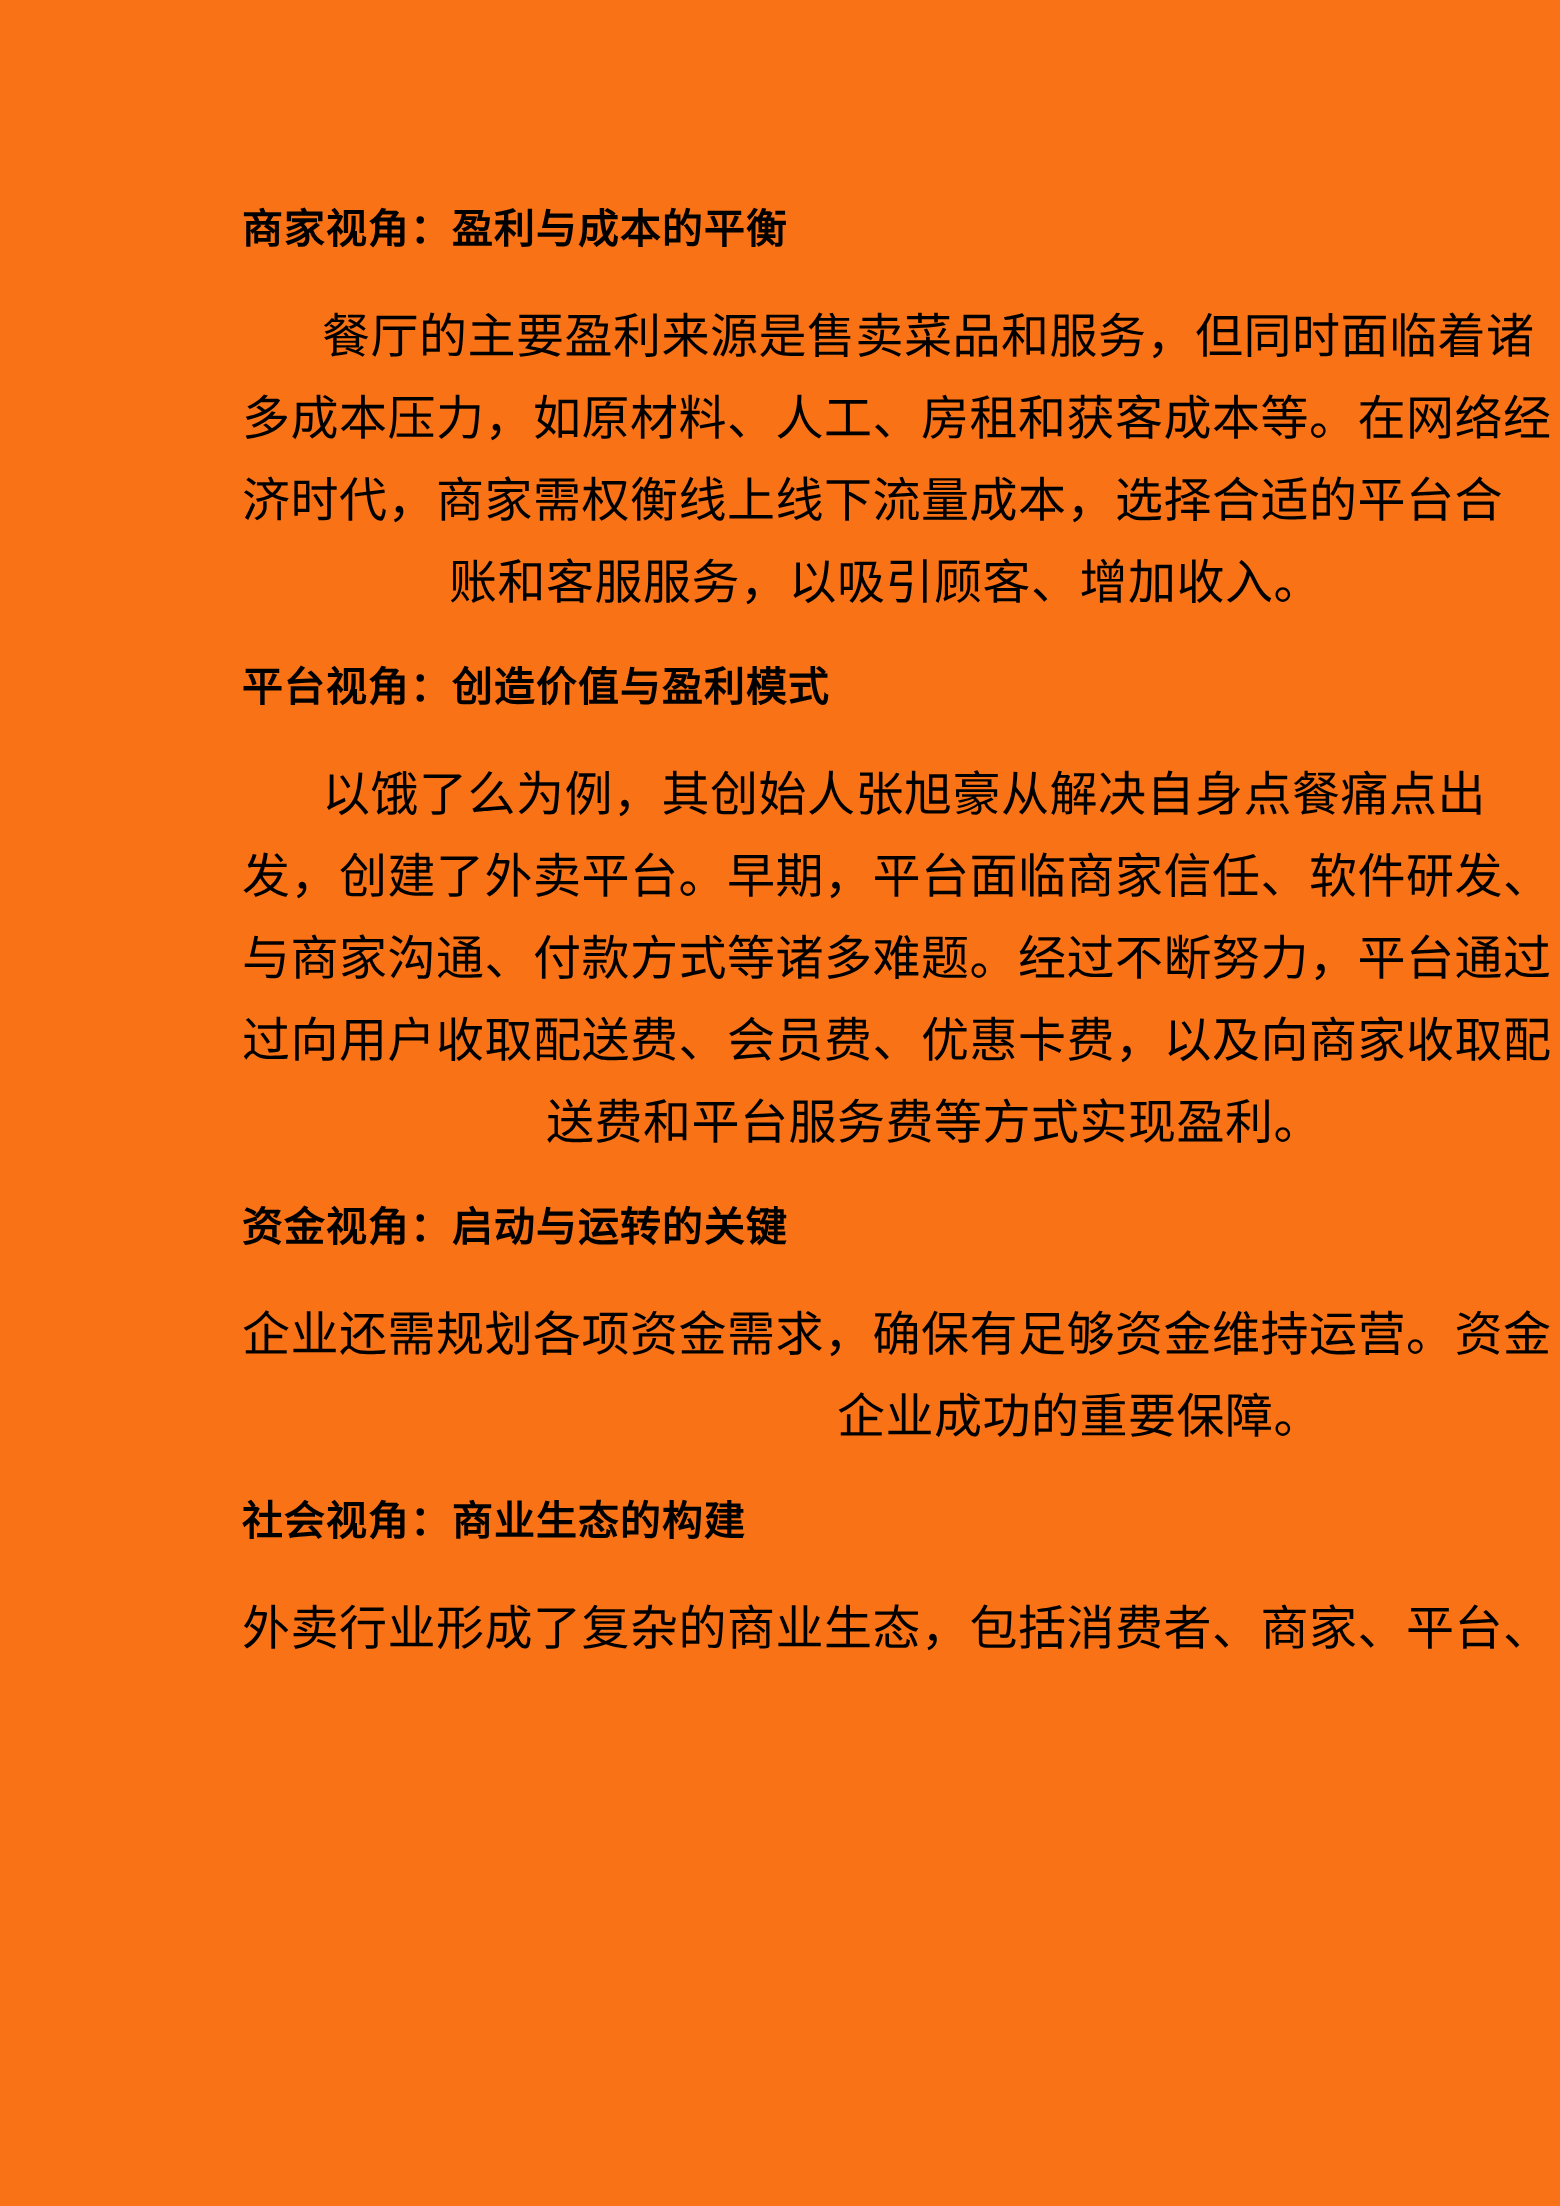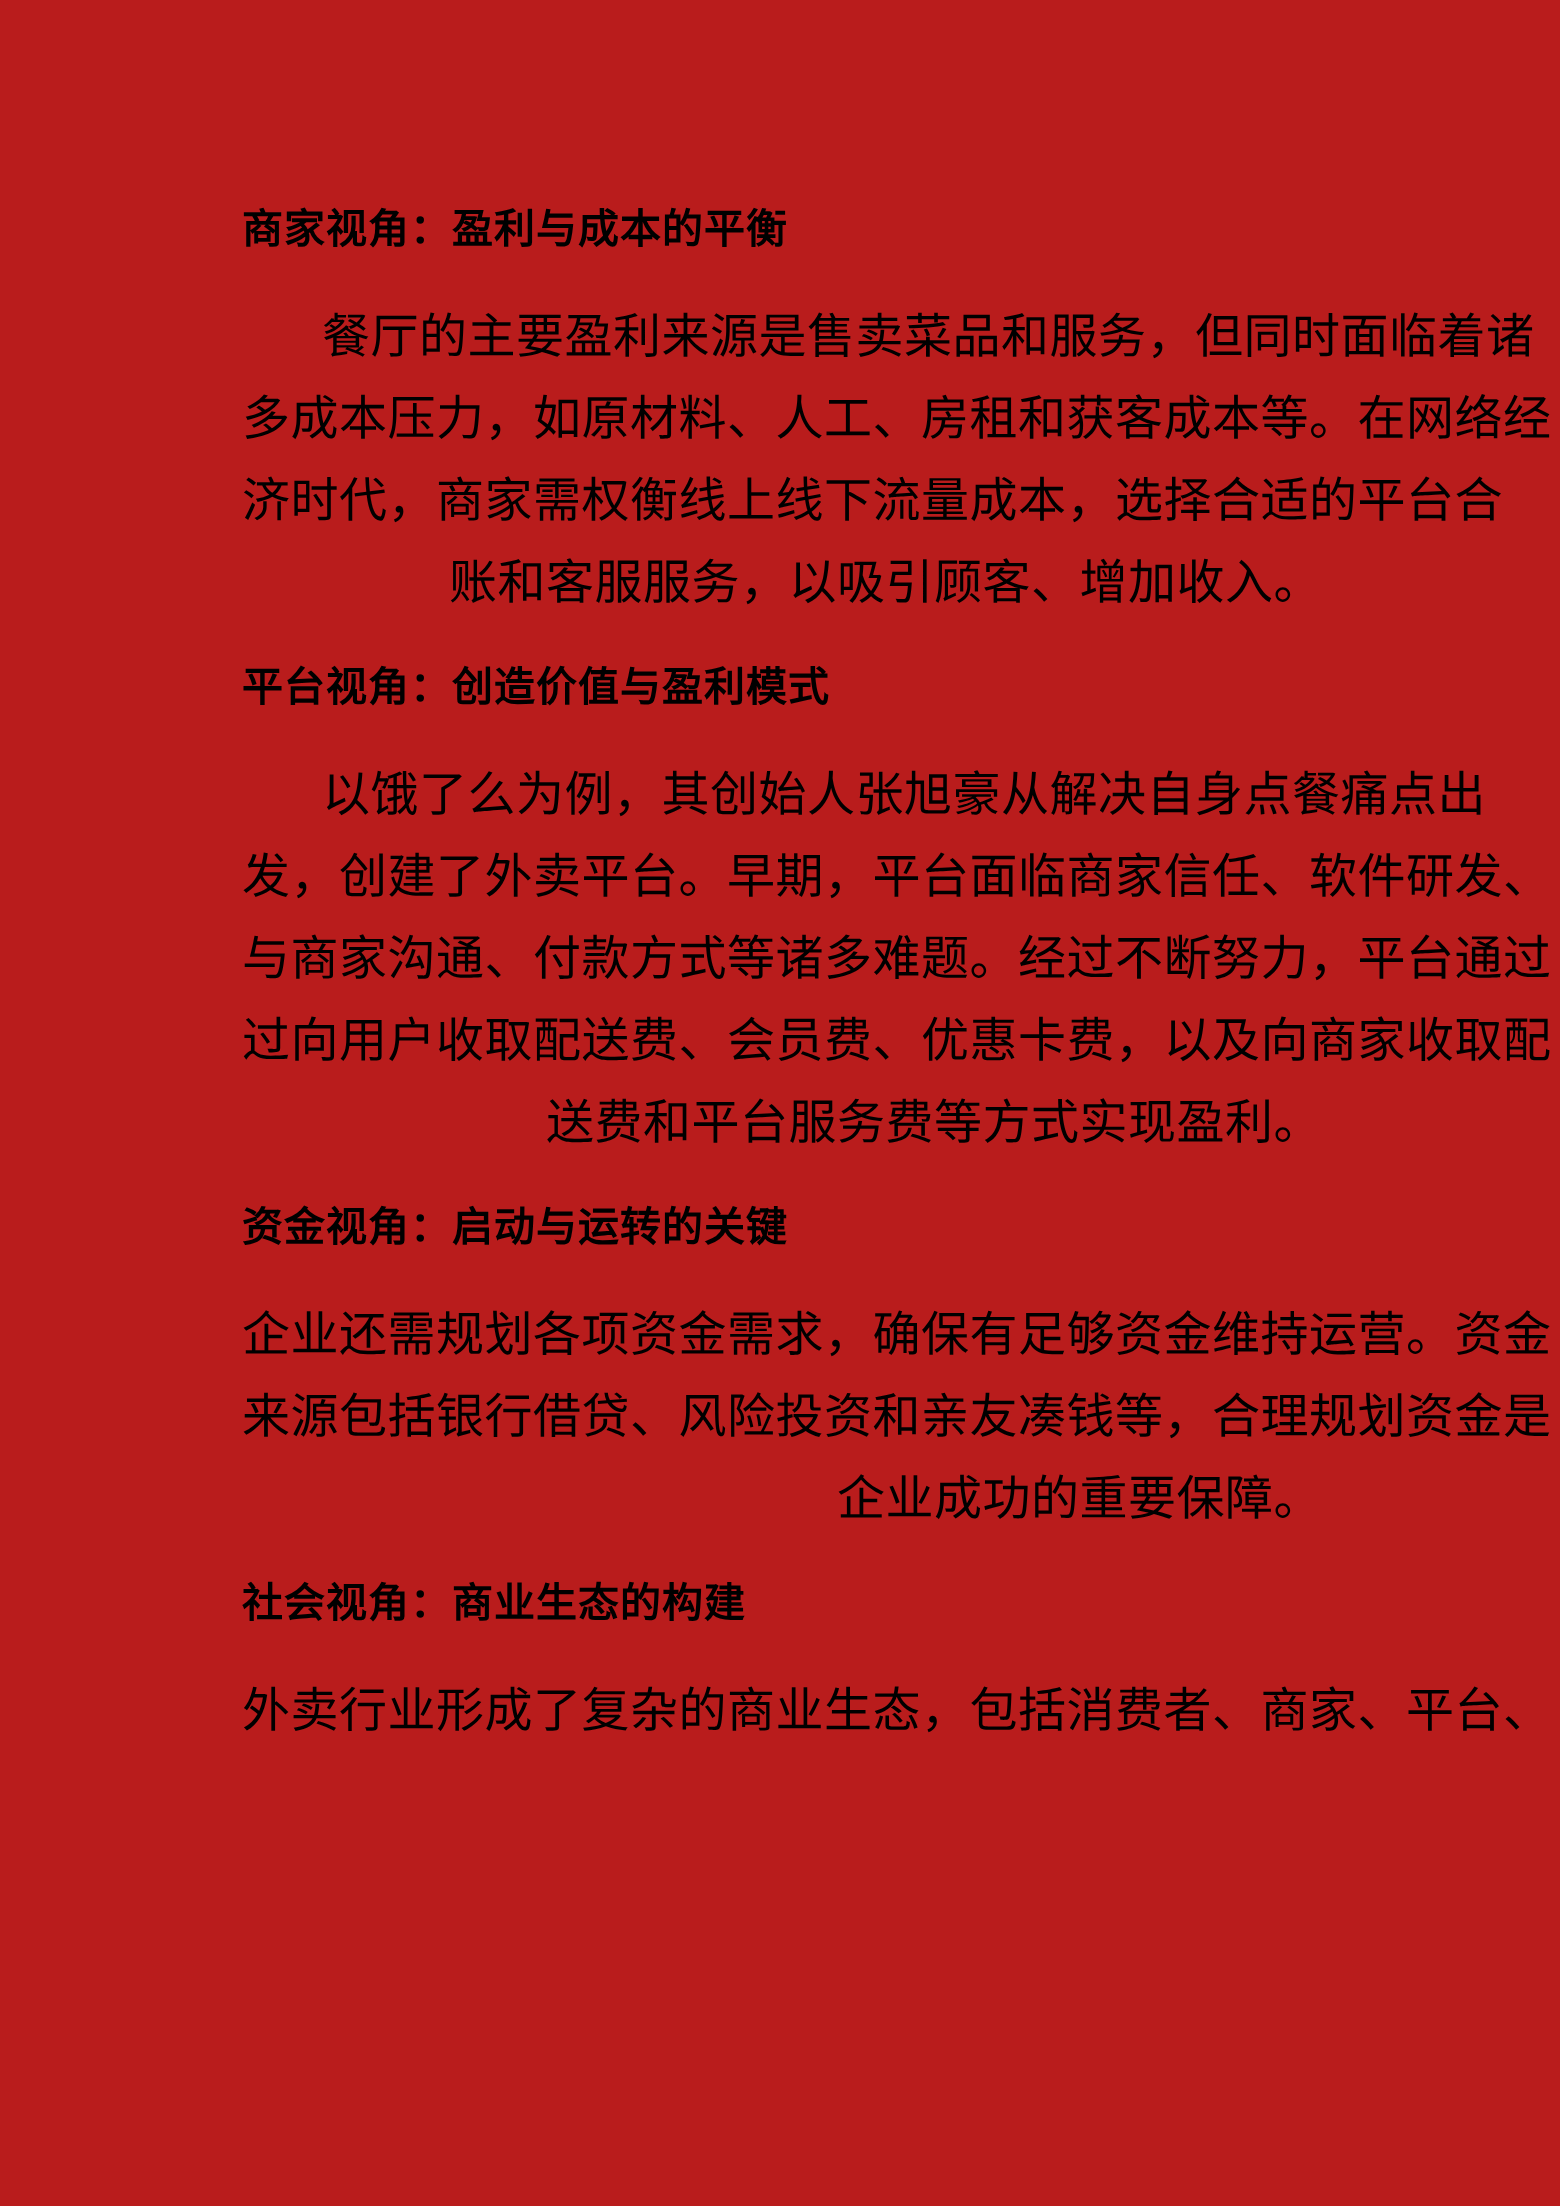--- a/index.html
+++ b/index.html
@@ -50,21 +50,21 @@
     letter-spacing: 0.5px;
     text-align: right;
   }
   .paragraph-line.indent {
     padding-left: 80px;
   }
 </style>
 </head>
 <body>
 
-<div class="page" style="background: #b91c1c; color: rgb(0, 0, 0);">
+<div class="page" style="background: #f97316; color: rgb(0, 0, 0);">
   <main class="doc-body">
       <section class="doc-section">
         <h2 class="section-heading">商家视角：盈利与成本的平衡</h2>
         <div class="paragraph">
           <div class="paragraph-line indent">餐厅的主要盈利来源是售卖菜品和服务，但同时面临着诸</div>
           <div class="paragraph-line">多成本压力，如原材料、人工、房租和获客成本等。在网络经</div>
           <div class="paragraph-line">济时代，商家需权衡线上线下流量成本，选择合适的平台合</div>
           <div class="paragraph-line">账和客服服务，以吸引顾客、增加收入。</div>
         </div>
       </section>
@@ -75,21 +75,20 @@
           <div class="paragraph-line">发，创建了外卖平台。早期，平台面临商家信任、软件研发、</div>
           <div class="paragraph-line">与商家沟通、付款方式等诸多难题。经过不断努力，平台通过</div>
           <div class="paragraph-line">过向用户收取配送费、会员费、优惠卡费，以及向商家收取配</div>
           <div class="paragraph-line">送费和平台服务费等方式实现盈利。</div>
         </div>
       </section>
       <section class="doc-section">
         <h2 class="section-heading">资金视角：启动与运转的关键</h2>
         <div class="paragraph">
           <div class="paragraph-line">企业还需规划各项资金需求，确保有足够资金维持运营。资金</div>
-          <div class="paragraph-line">来源包括银行借贷、风险投资和亲友凑钱等，合理规划资金是</div>
           <div class="paragraph-line">企业成功的重要保障。</div>
         </div>
       </section>
       <section class="doc-section">
         <h2 class="section-heading">社会视角：商业生态的构建</h2>
         <div class="paragraph">
           <div class="paragraph-line">外卖行业形成了复杂的商业生态，包括消费者、商家、平台、</div>
         </div>
       </section>
     </main>

